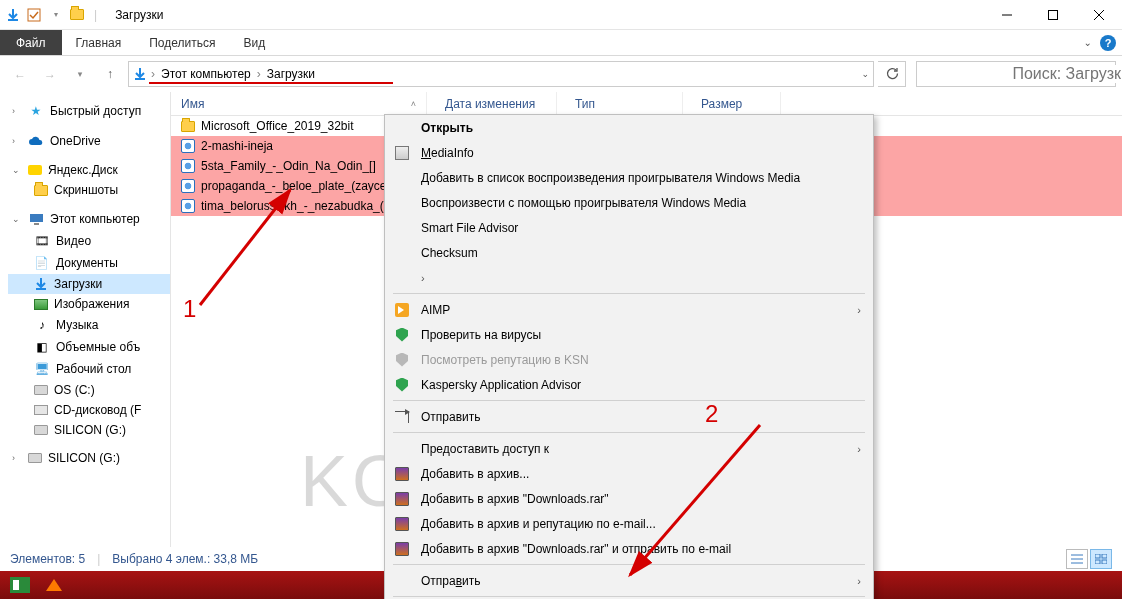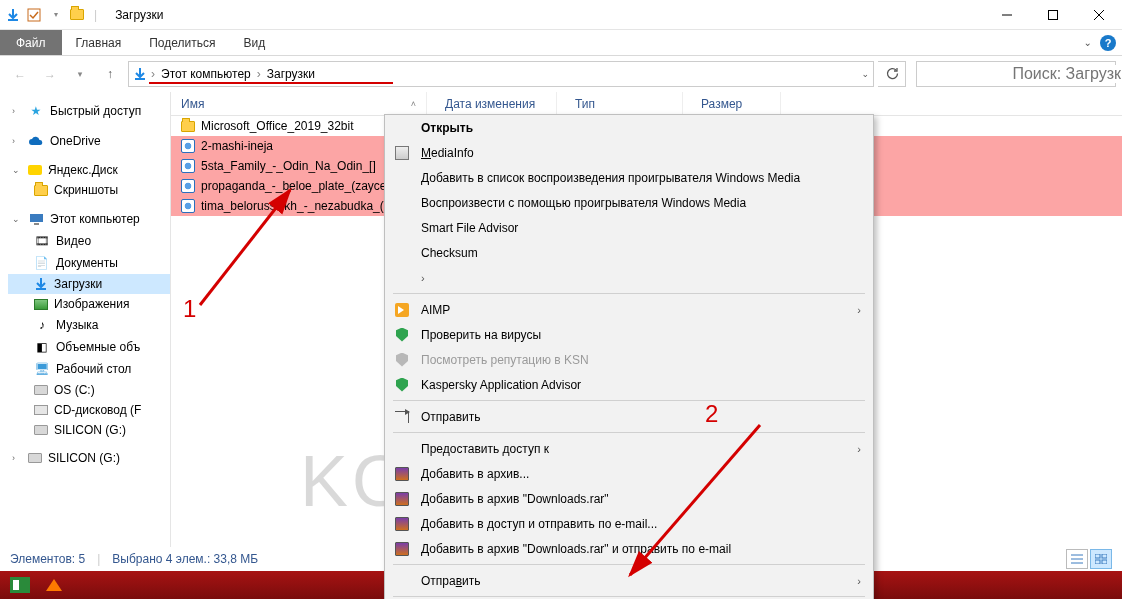--- a/index.html
+++ b/index.html
@@ -7,21 +7,21 @@
 
   
   .titlebar { height: 30px; display: flex; align-items: center; background: #fff; border-bottom: 1px solid #e5e5e5; }
   .titlebar .qat { display: flex; align-items: center; padding: 0 6px; gap: 6px; }
   .titlebar .title { margin-left: 8px; color: #000; }
   .titlebar .win-controls { margin-left: auto; display: flex; }
   .win-btn { width: 46px; height: 30px; display: flex; align-items: center; justify-content: center; color: #000; }
 
   
   .ribbon { height: 26px; display: flex; align-items: stretch; border-bottom: 1px solid #d9d9d9; position: relative; }
-  .ribbon .file-tab { background: #737373; color: #fff; padding: 0 16px; display: flex; align-items: center; }
+  .ribbon .file-tab { background: #404040; color: #fff; padding: 0 16px; display: flex; align-items: center; }
   .ribbon .tab { padding: 0 14px; display: flex; align-items: center; color: #333; }
   .ribbon .collapse { margin-left: auto; padding: 0 6px; display: flex; align-items: center; gap: 8px; color: #555; }
   .help-circle { width: 16px; height: 16px; border-radius: 50%; background: #1979ca; color:#fff; display:flex; align-items:center; justify-content:center; font-size:11px; font-weight:bold; }
 
   
   .navbar { height: 36px; display: flex; align-items: center; padding: 4px 6px; gap: 4px; }
   .nav-arrows { display:flex; align-items:center; gap:2px; }
   .nav-btn { width: 28px; height: 26px; display:flex; align-items:center; justify-content:center; color:#555; }
   .nav-btn.disabled { color:#bbb; }
   .addr { flex:1; height:26px; border:1px solid #ccc; display:flex; align-items:center; padding:0 4px; gap:2px; position:relative;}
@@ -400,21 +400,21 @@
   <div class="it">
       <span class="iconslot">
         <div class="rar-ico"></div>
       </span>
       <span class="lbl">Добавить в архив "Downloads.rar"</span>
     </div>
   <div class="it">
       <span class="iconslot">
         <div class="rar-ico"></div>
       </span>
-      <span class="lbl">Добавить в доступ и отправить по e-mail...</span>
+      <span class="lbl">Добавить в архив и репутацию по e-mail...</span>
     </div>
   <div class="it">
       <span class="iconslot">
         <div class="rar-ico"></div>
       </span>
       <span class="lbl">Добавить в архив "Downloads.rar" и отправить по e-mail</span>
     </div>
   <div class="sepline"></div>
   <div class="it">
       <span class="iconslot"></span>

